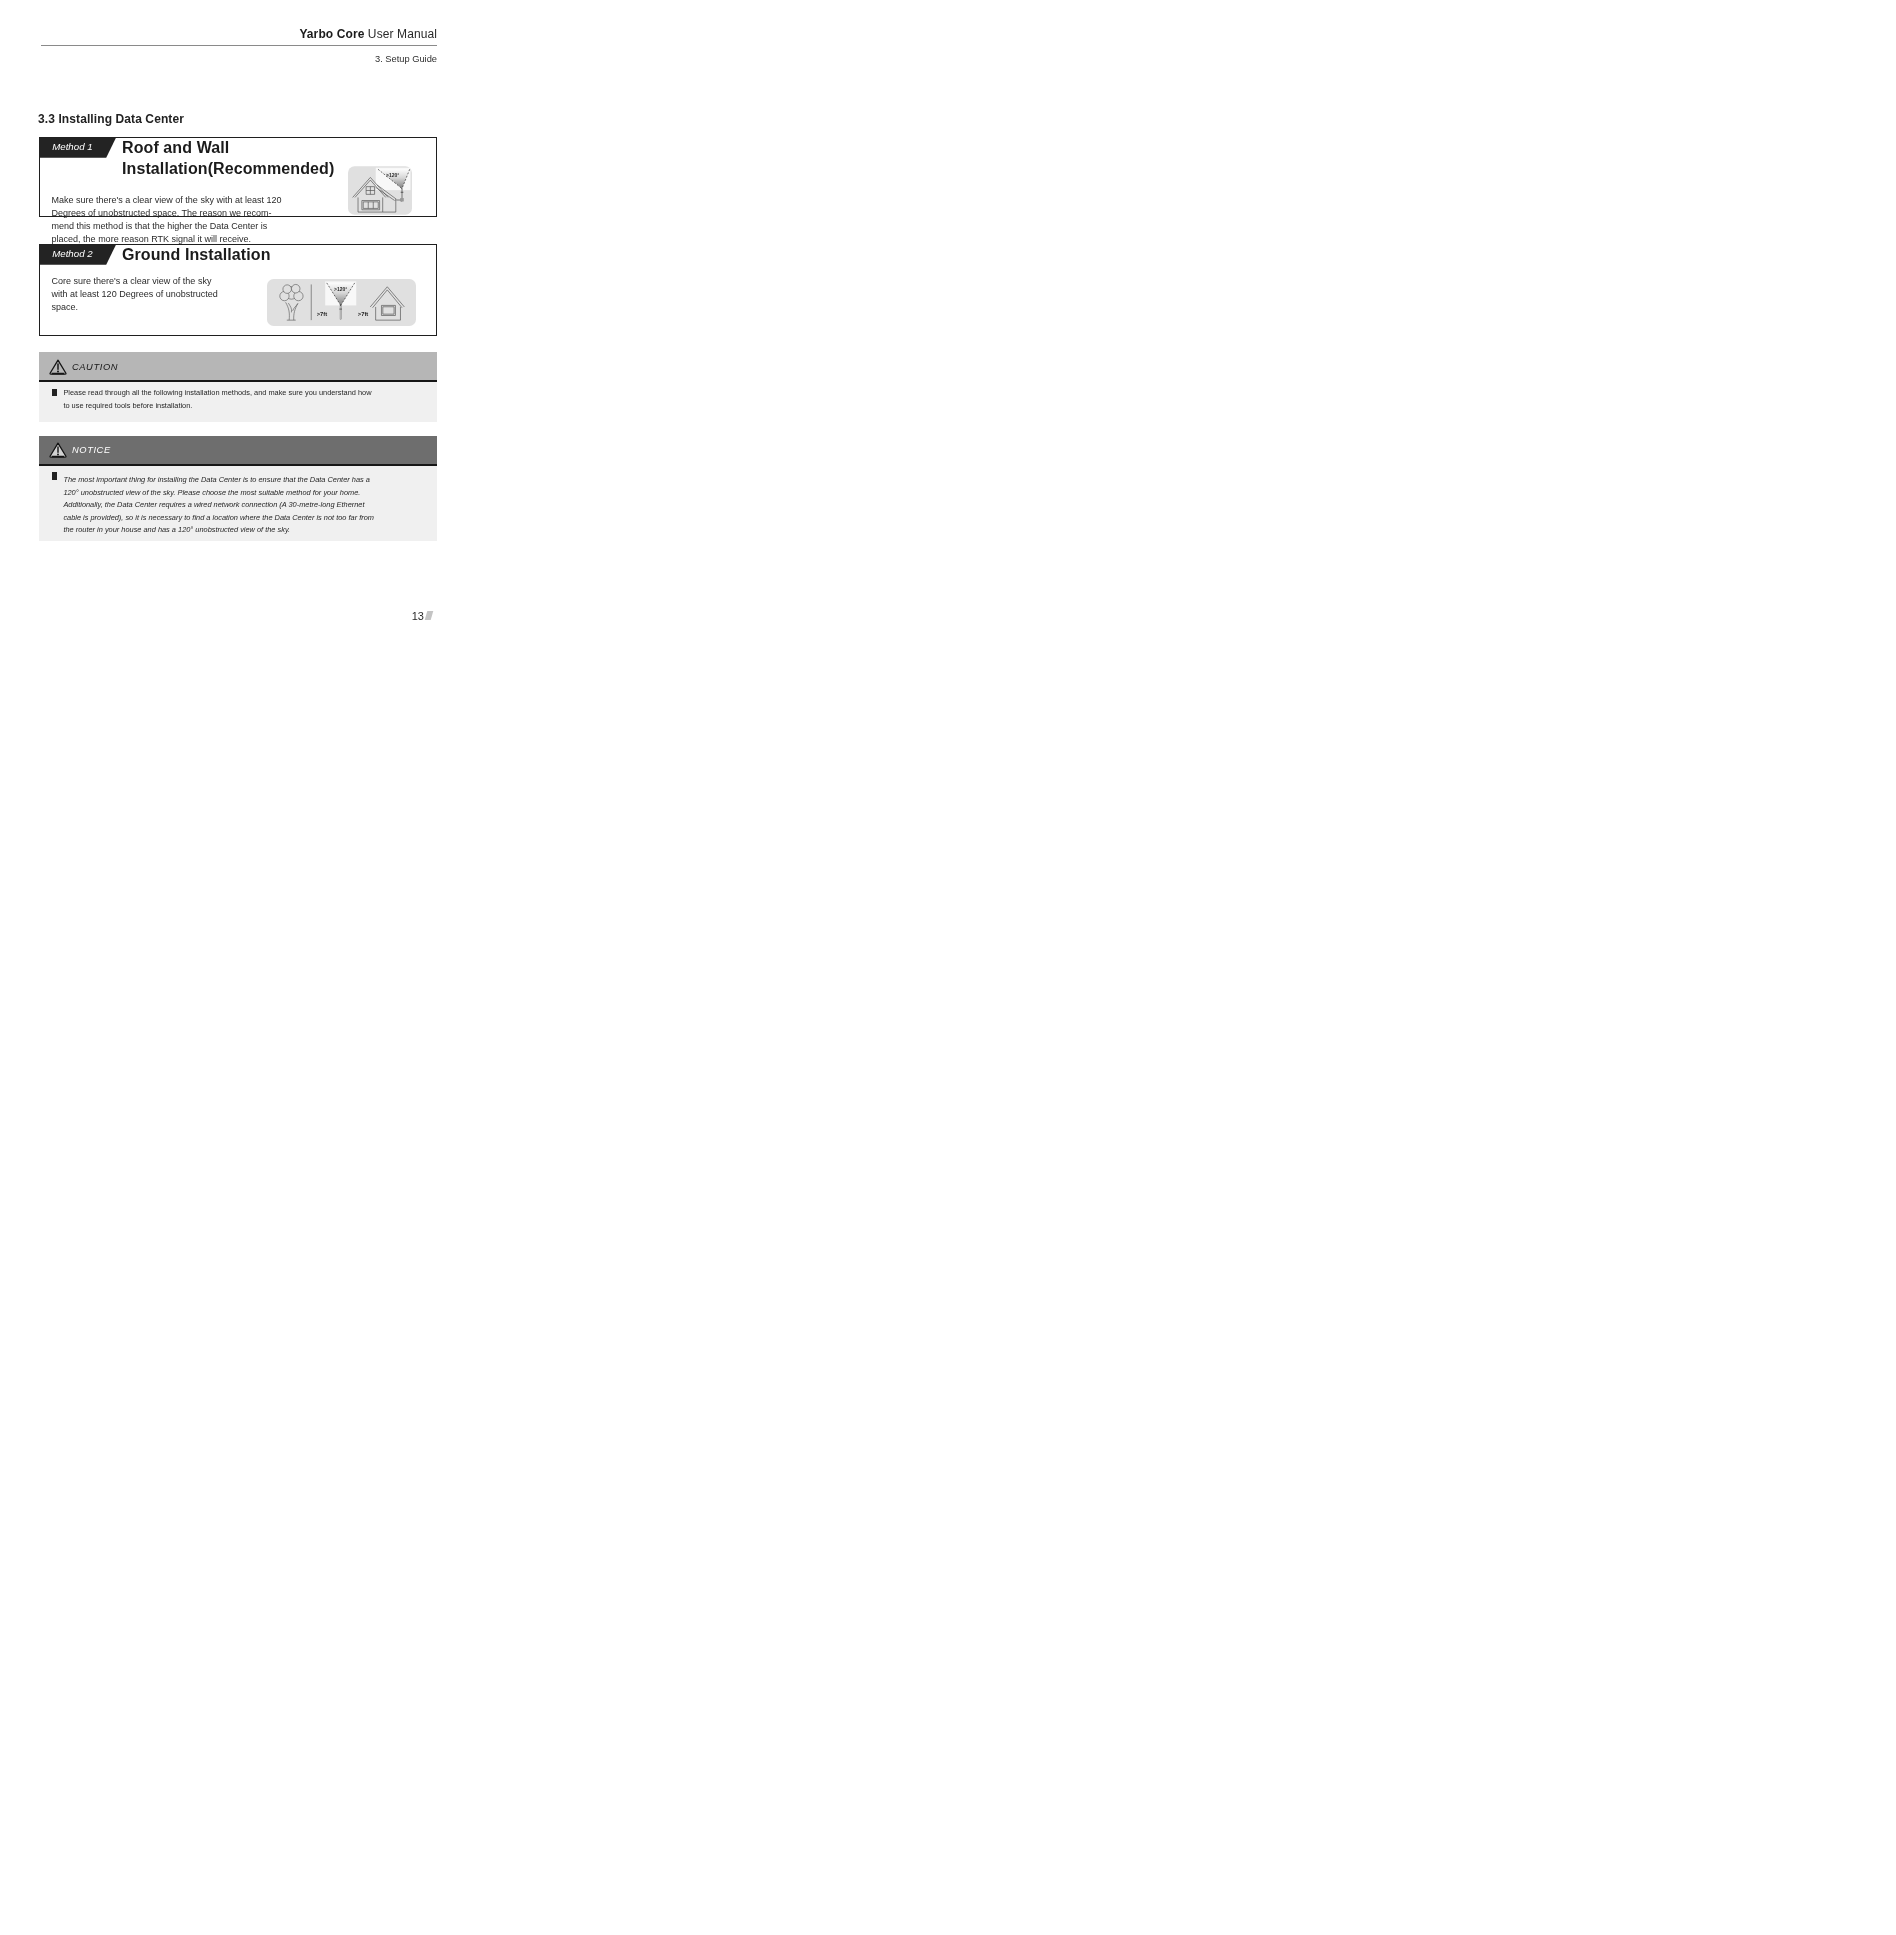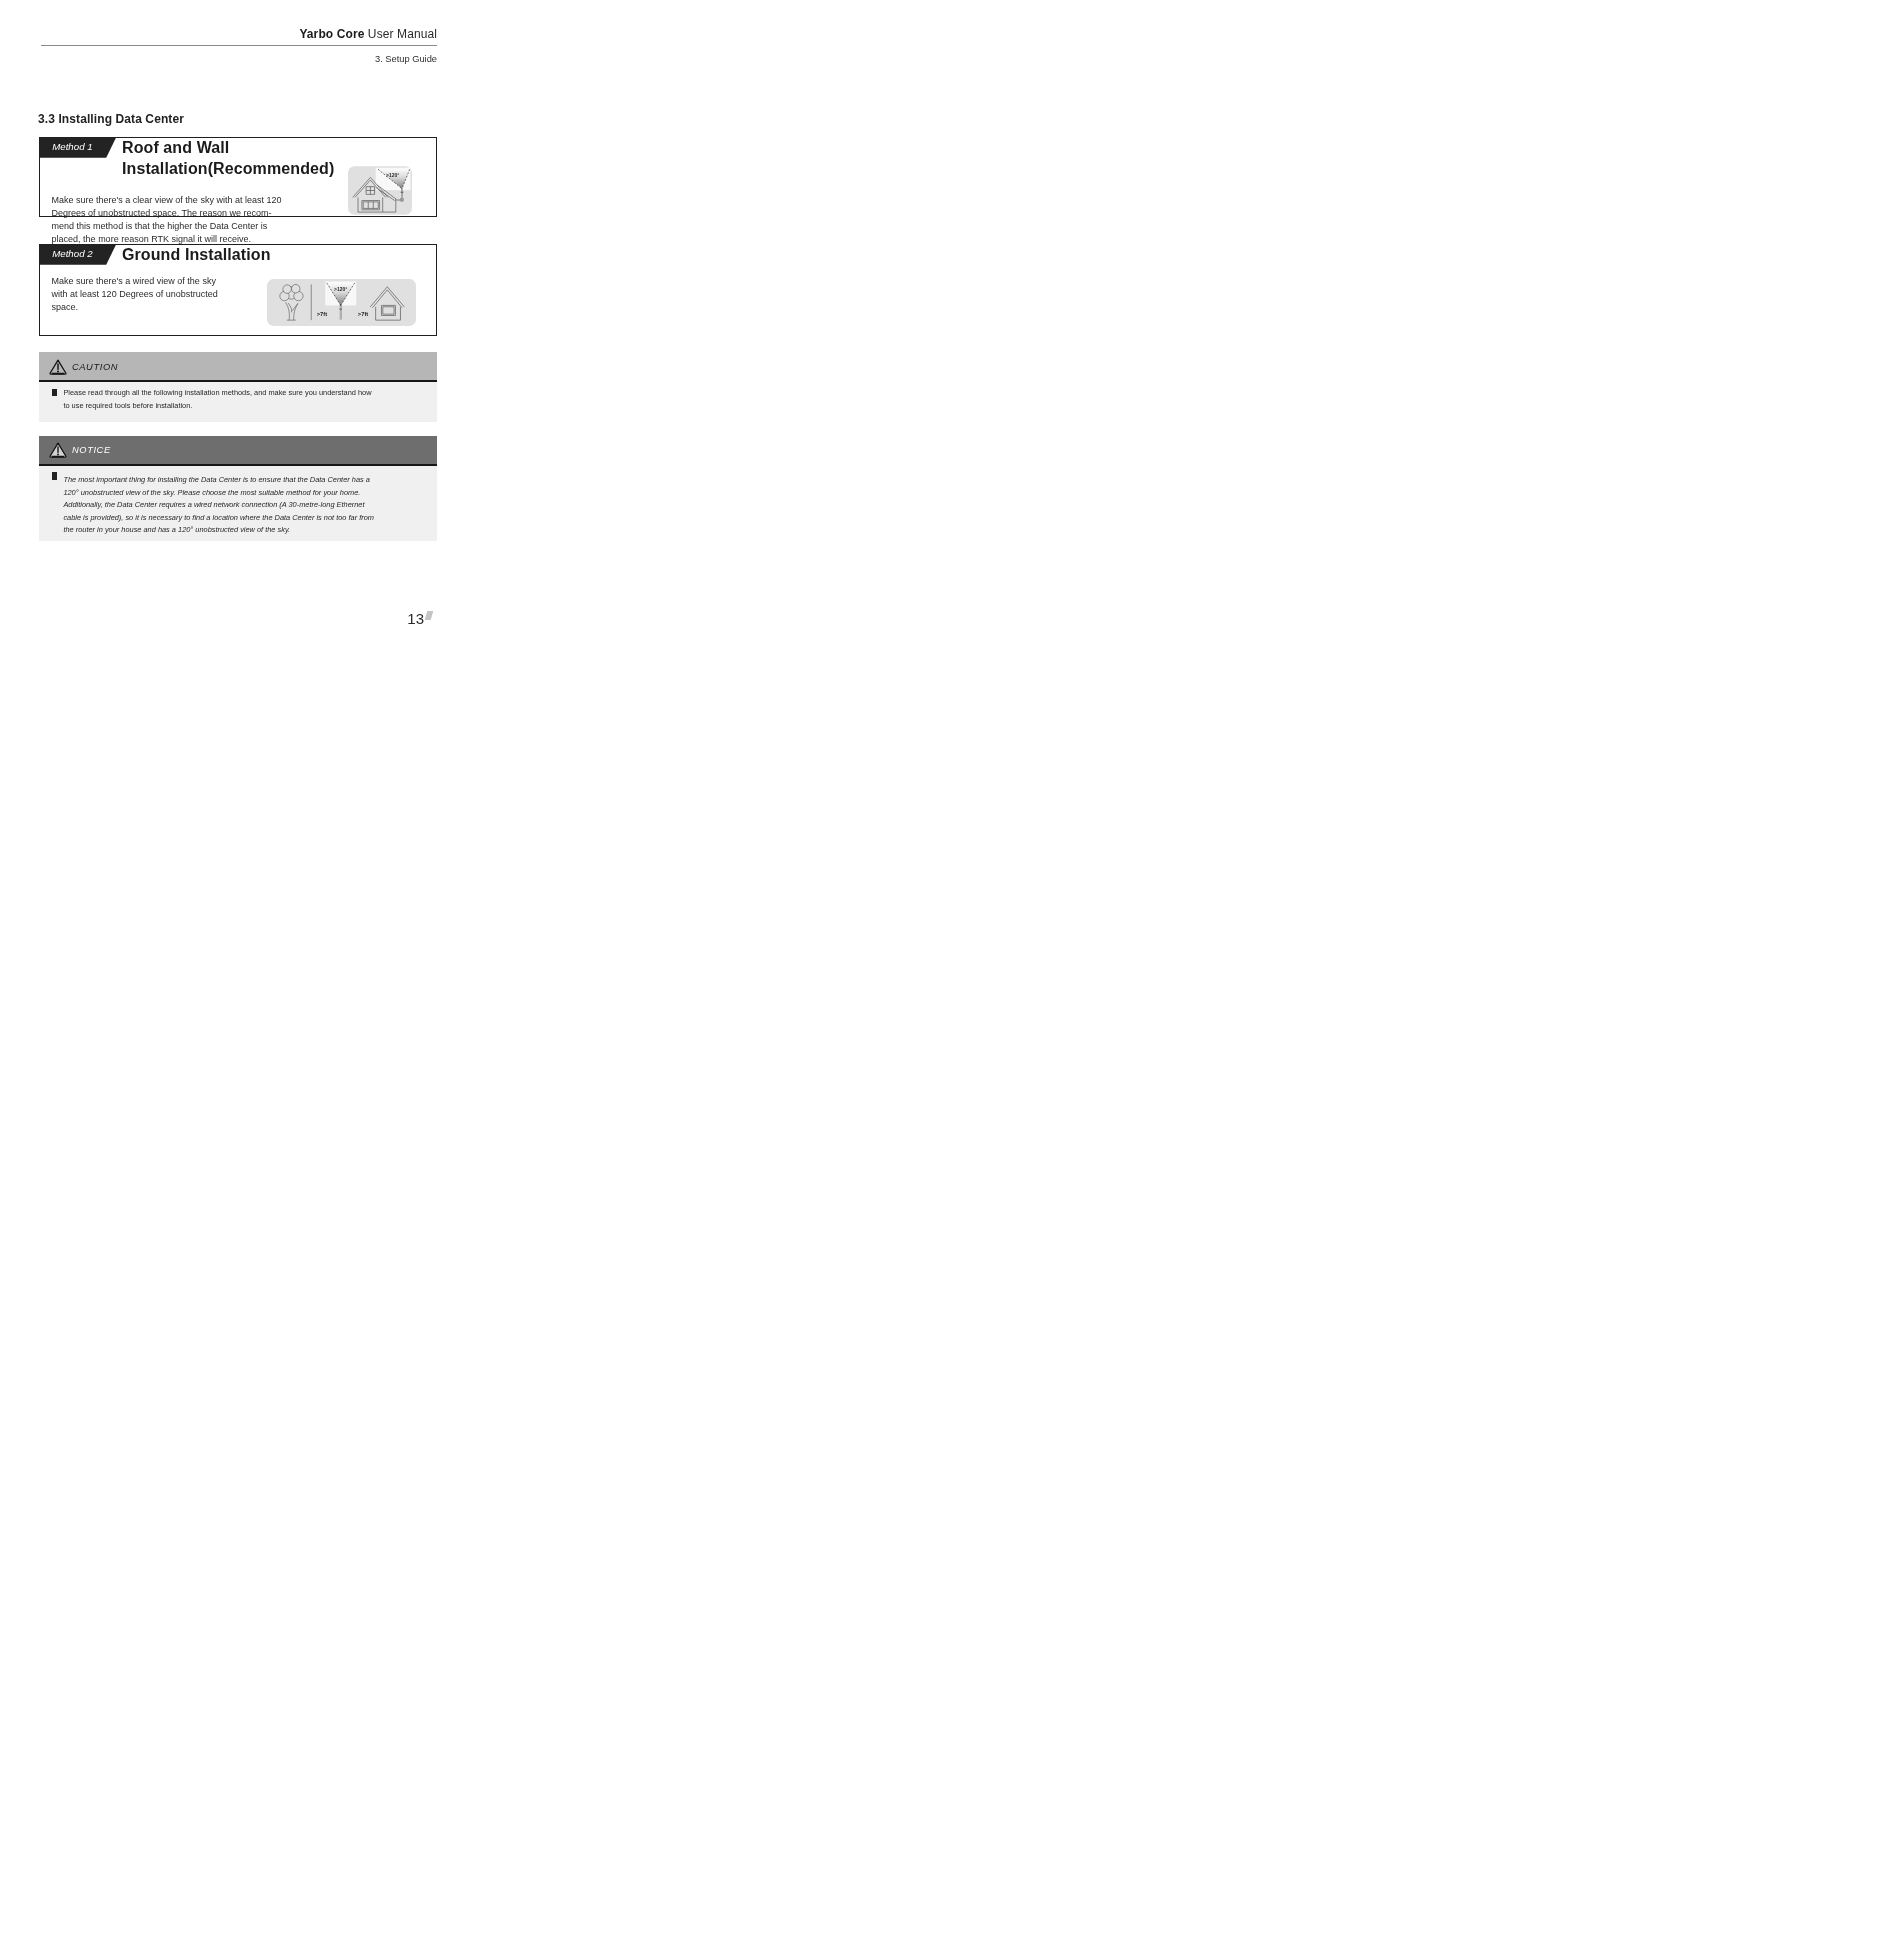--- a/index.html
+++ b/index.html
@@ -54,21 +54,21 @@
   .notice-body { top:466px; height:75px; }
   .bullet { position:absolute; left:13px; width:5px; height:7.7px; background:#222; }
   .panel-lines { position:absolute; left:24.4px; font-size:7.4px; color:#262626; }
   .caution-body .bullet { top:6.6px; }
   .caution-body .panel-lines { top:3.5px; line-height:13px; width:368px; }
   .notice-body .bullet { top:6.2px; }
   .notice-body .panel-lines { top:8px; line-height:12.6px; width:368px;font-style:italic; }
 
   
   .page-number { position:absolute; left:395px; top:610px; width:29px; text-align:right;
-                 font-size:15px; color:#2a2a2a; }
+                 font-size:11px; color:#2a2a2a; }
   .page-mark { position:absolute; left:426px; top:611px; width:5.8px; height:9px;
                background:#c4c4c4; transform:skewX(-16deg); }
 </style>
 </head>
 <body>
 
 <div class="page">
 
   <div class="doc-title">
     <span class="b">Yarbo Core</span><span> User Manual</span>
@@ -123,21 +123,21 @@
       </g>
     </svg>
   </section>
 
   <section class="method-box box2">
     <div class="method-label">
       <span>Method 2</span>
     </div>
     <div class="method-heading">Ground Installation</div>
     <div class="method-body">
-      <div>Make sure there's a wired view of the sky</div>
+      <div>Core sure there's a clear view of the sky</div>
       <div>with at least 120 Degrees of unobstructed</div>
       <div>space.</div>
     </div>
     <svg class="illus illus2" width="149" height="47" viewBox="0 0 384 121">
       <defs>
         <linearGradient id="cg2" x1="0" y1="0" x2="0" y2="1">
           <stop offset="0" stop-color="#fcfcfc"></stop>
             <stop offset="0.45" stop-color="#d6d6d6"></stop>
             <stop offset="1" stop-color="#7e7e7e"></stop>
         </linearGradient>

